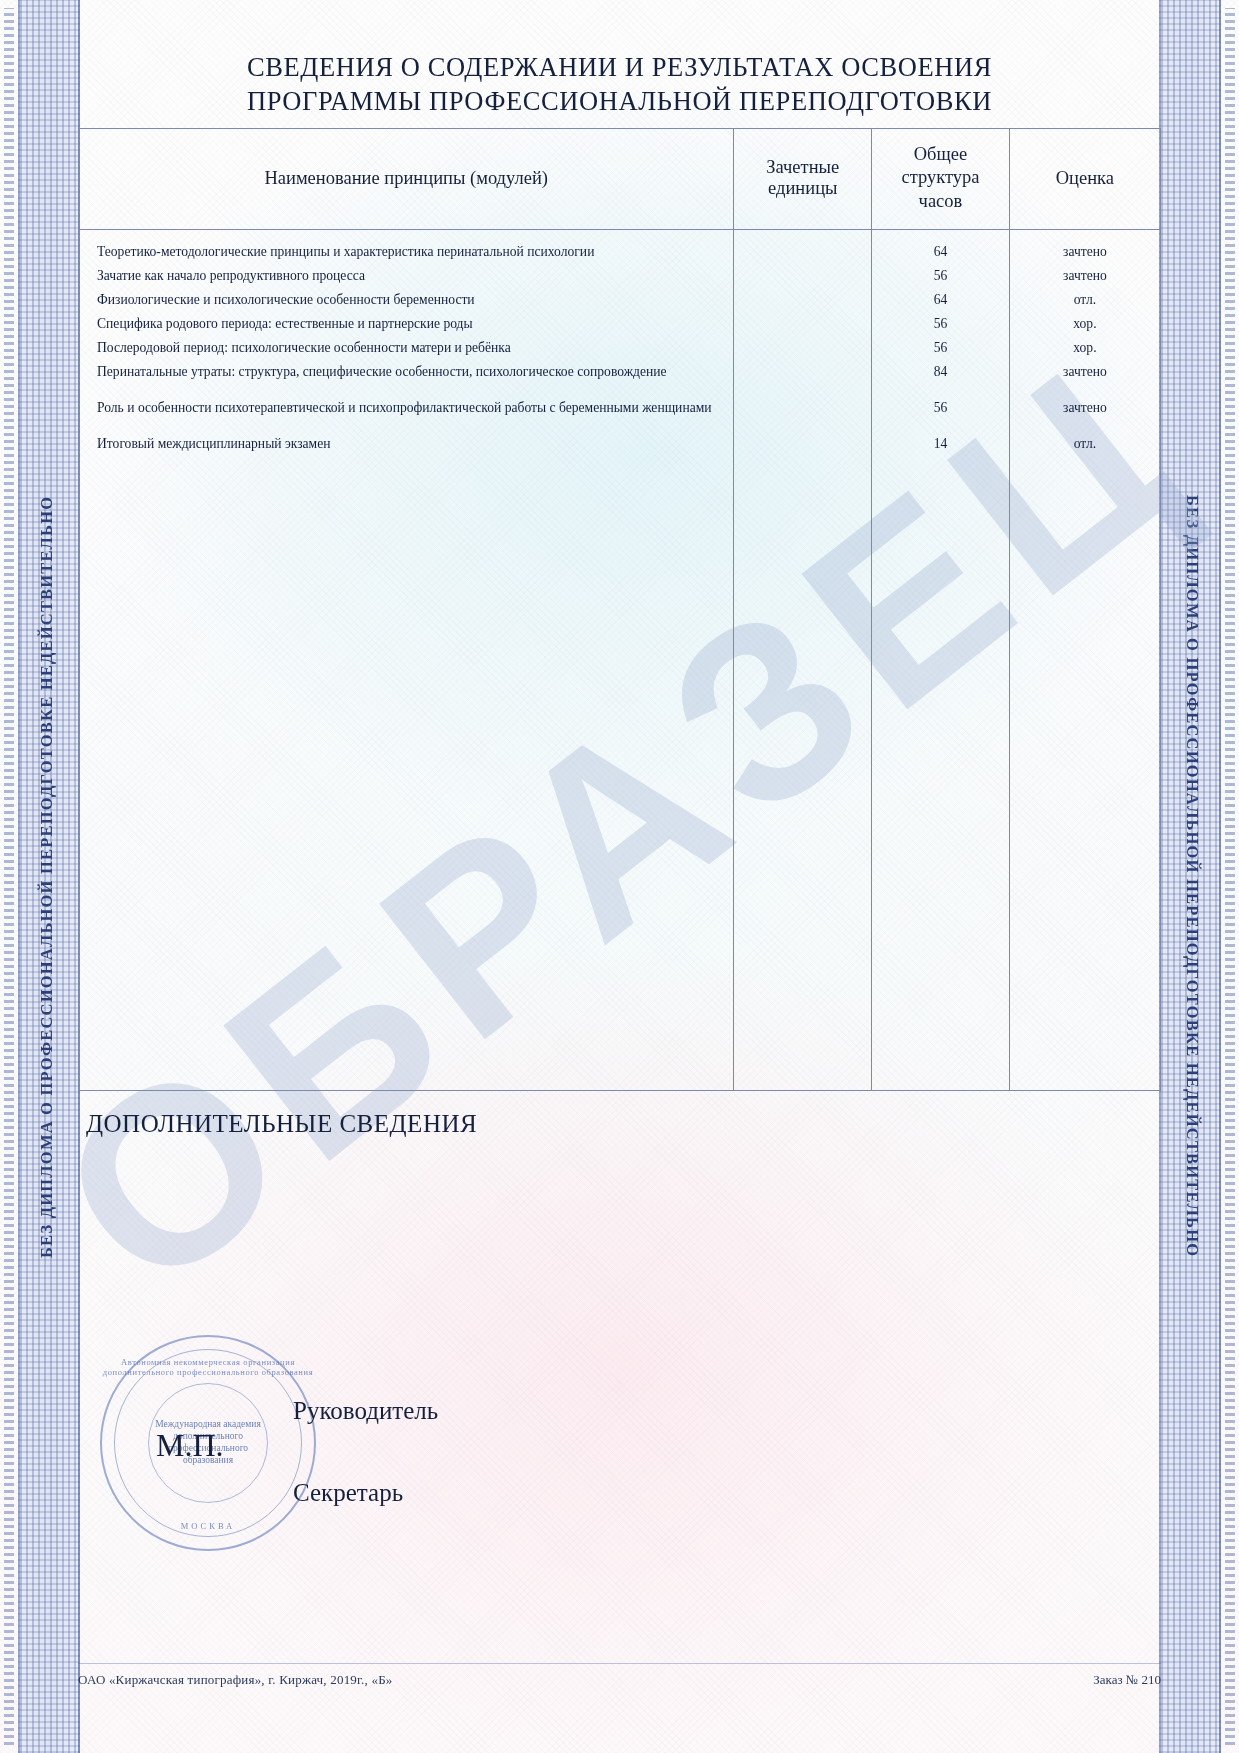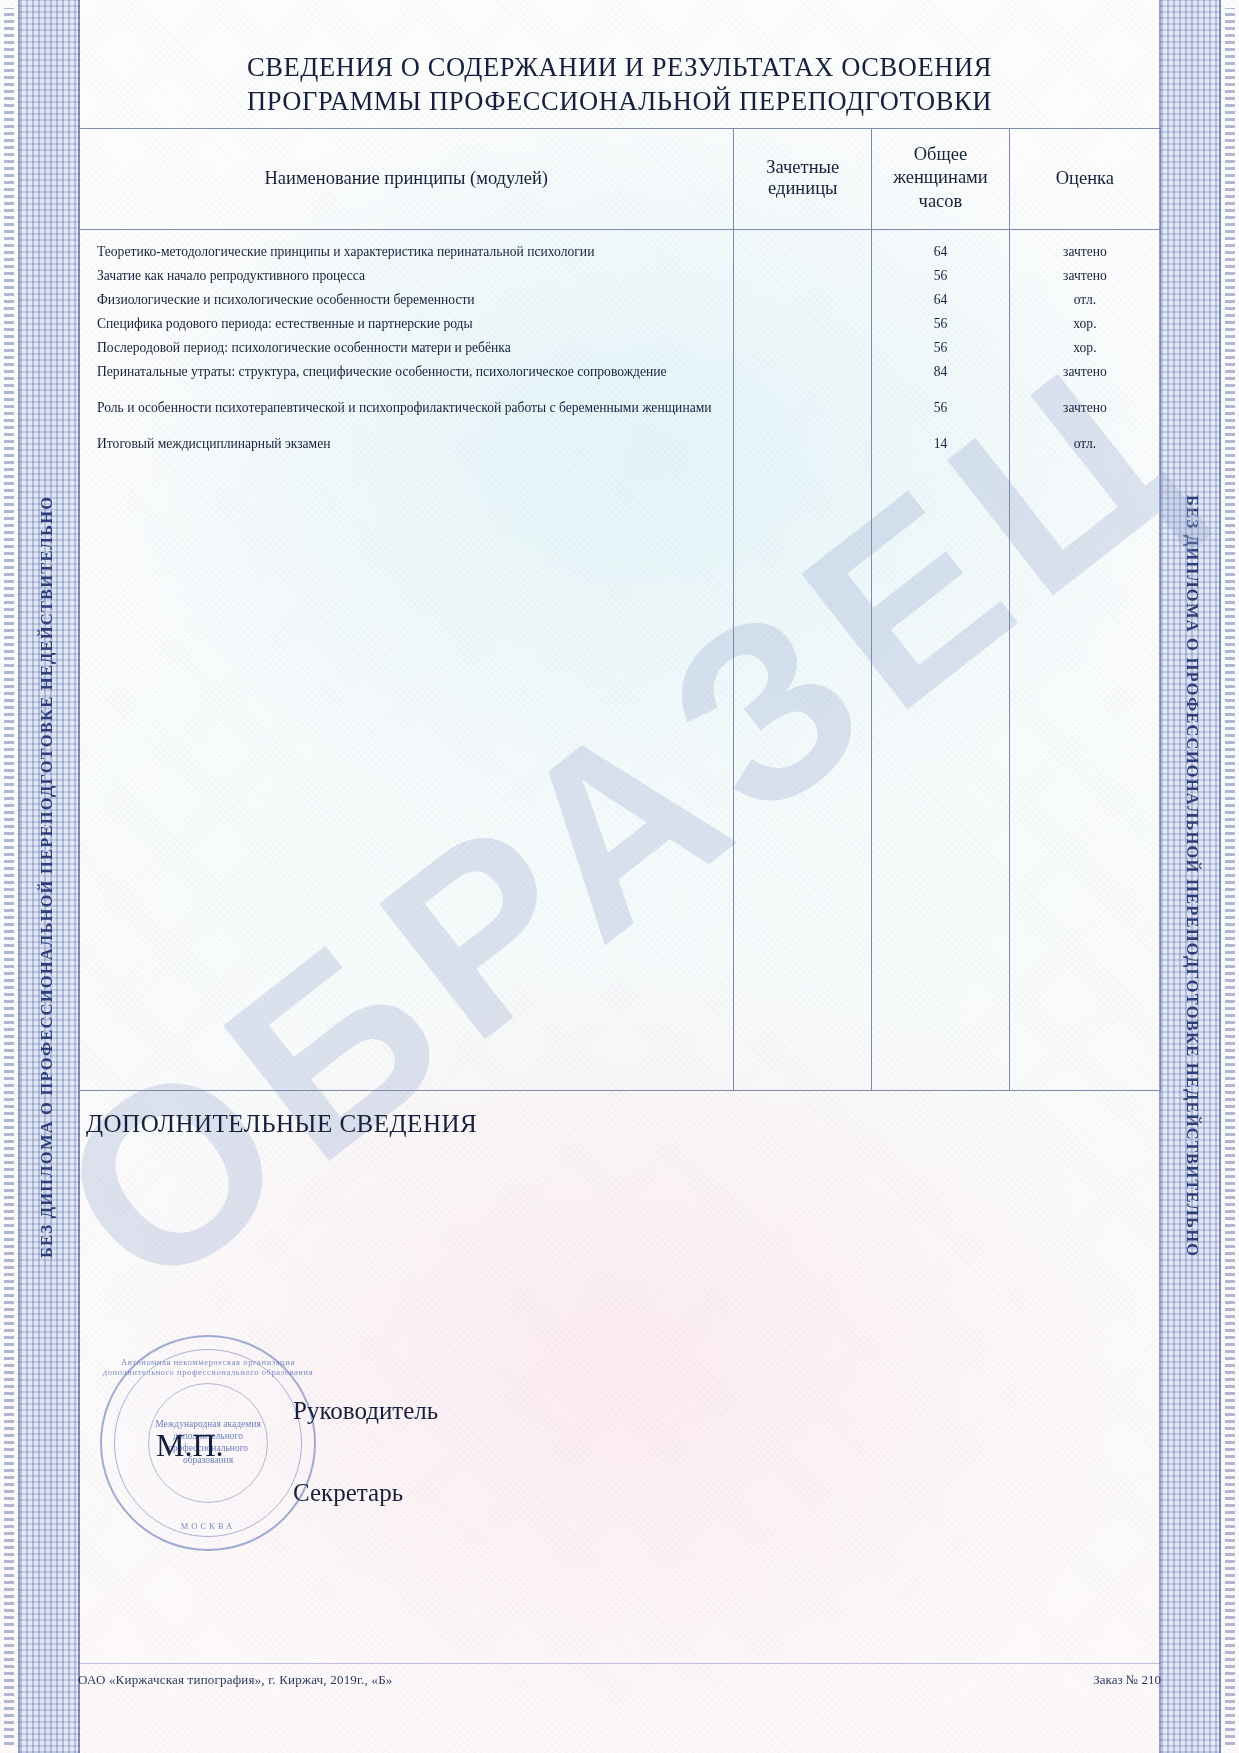--- a/index.html
+++ b/index.html
@@ -306,21 +306,21 @@
           <th class="col-name">Наименование принципы (модулей)</th>
           <th class="col-units">
             <div class="small-lines">
               <span>Зачетные</span><br>
               <span>единицы</span>
             </div>
           </th>
           <th class="col-hours">
             <div class="small-lines">
               <span>Общее</span><br>
-              <span>женщинами</span><br>
+              <span>структура</span><br>
               <span>часов</span>
             </div>
           </th>
           <th class="col-mark">Оценка</th>
         </tr>
       </thead>
       <tbody>
         <tr>
           <td class="rows-cell">
             <div class="disc-list" id="names-list">

